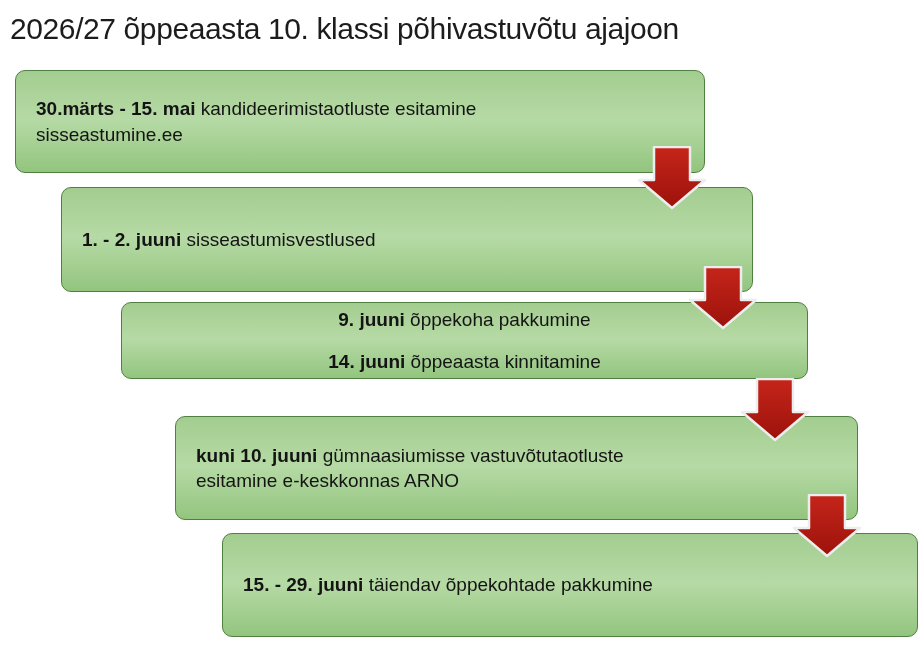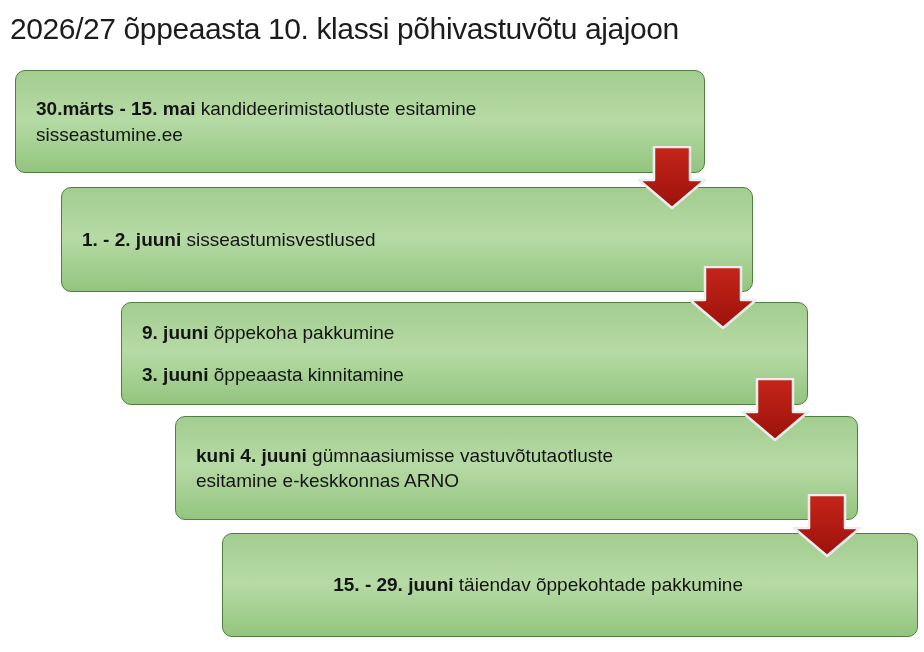--- a/index.html
+++ b/index.html
@@ -38,25 +38,25 @@
     color:var(--text-color);
     font-size:19px;
     line-height:1.32;
     z-index:1;
   }
   .box p{margin:8px 0;}
   .box b{font-weight:700;}
   .b1{left:15px;  top:70px;  width:690px; height:103px;}
   .b1 p{max-width:560px;}
   .b2{left:61px;  top:187px; width:692px; height:105px;}
-  .b3{left:121px; top:302px; width:687px; height:103px;}
+  .b3{left:121px; top:302px; width:687px; height:77px;text-align:center;}
   .b4{left:175px; top:416px; width:683px; height:104px;}
   .b4 p{max-width:500px;}
   .b5{left:222px; top:533px; width:696px; height:104px;}
-  .b5 p{max-width:500px;text-align:right;}
+  .b5 p{max-width:500px;}
   .arrow{
     position:absolute;width:70px;height:64px;z-index:2;
   }
   .a1{left:637px;top:146px;}
   .a2{left:688px;top:266px;}
   .a3{left:740px;top:378px;}
   .a4{left:792px;top:494px;}
 </style>
 </head>
 <body>
@@ -68,25 +68,25 @@
   <div class="box b1">
     <p><b>30.märts - 15. mai</b><span> kandideerimistaotluste esitamine sisseastumine.ee</span></p>
   </div>
 
   <div class="box b2">
     <p><b>1. - 2. juuni</b><span> sisseastumisvestlused</span></p>
   </div>
 
   <div class="box b3">
     <p><b>9. juuni</b><span> õppekoha pakkumine</span></p>
-    <p><b>3. juuni</b><span> õppeaasta kinnitamine</span></p>
+    <p><b>14. juuni</b><span> õppeaasta kinnitamine</span></p>
   </div>
 
   <div class="box b4">
-    <p><b>kuni 4. juuni</b><span> gümnaasiumisse vastuvõtutaotluste esitamine e-keskkonnas ARNO</span></p>
+    <p><b>kuni 10. juuni</b><span> gümnaasiumisse vastuvõtutaotluste esitamine e-keskkonnas ARNO</span></p>
   </div>
 
   <div class="box b5">
     <p><b>15. - 29. juuni</b><span> täiendav õppekohtade pakkumine</span></p>
   </div>
 
   <svg class="arrow a1" viewBox="0 0 70 64" aria-hidden="true">
     <defs>
       <linearGradient id="redgrad" x1="0" y1="0" x2="0" y2="1">
         <stop offset="0" style="stop-color:var(--arrow-red-top)"></stop>

